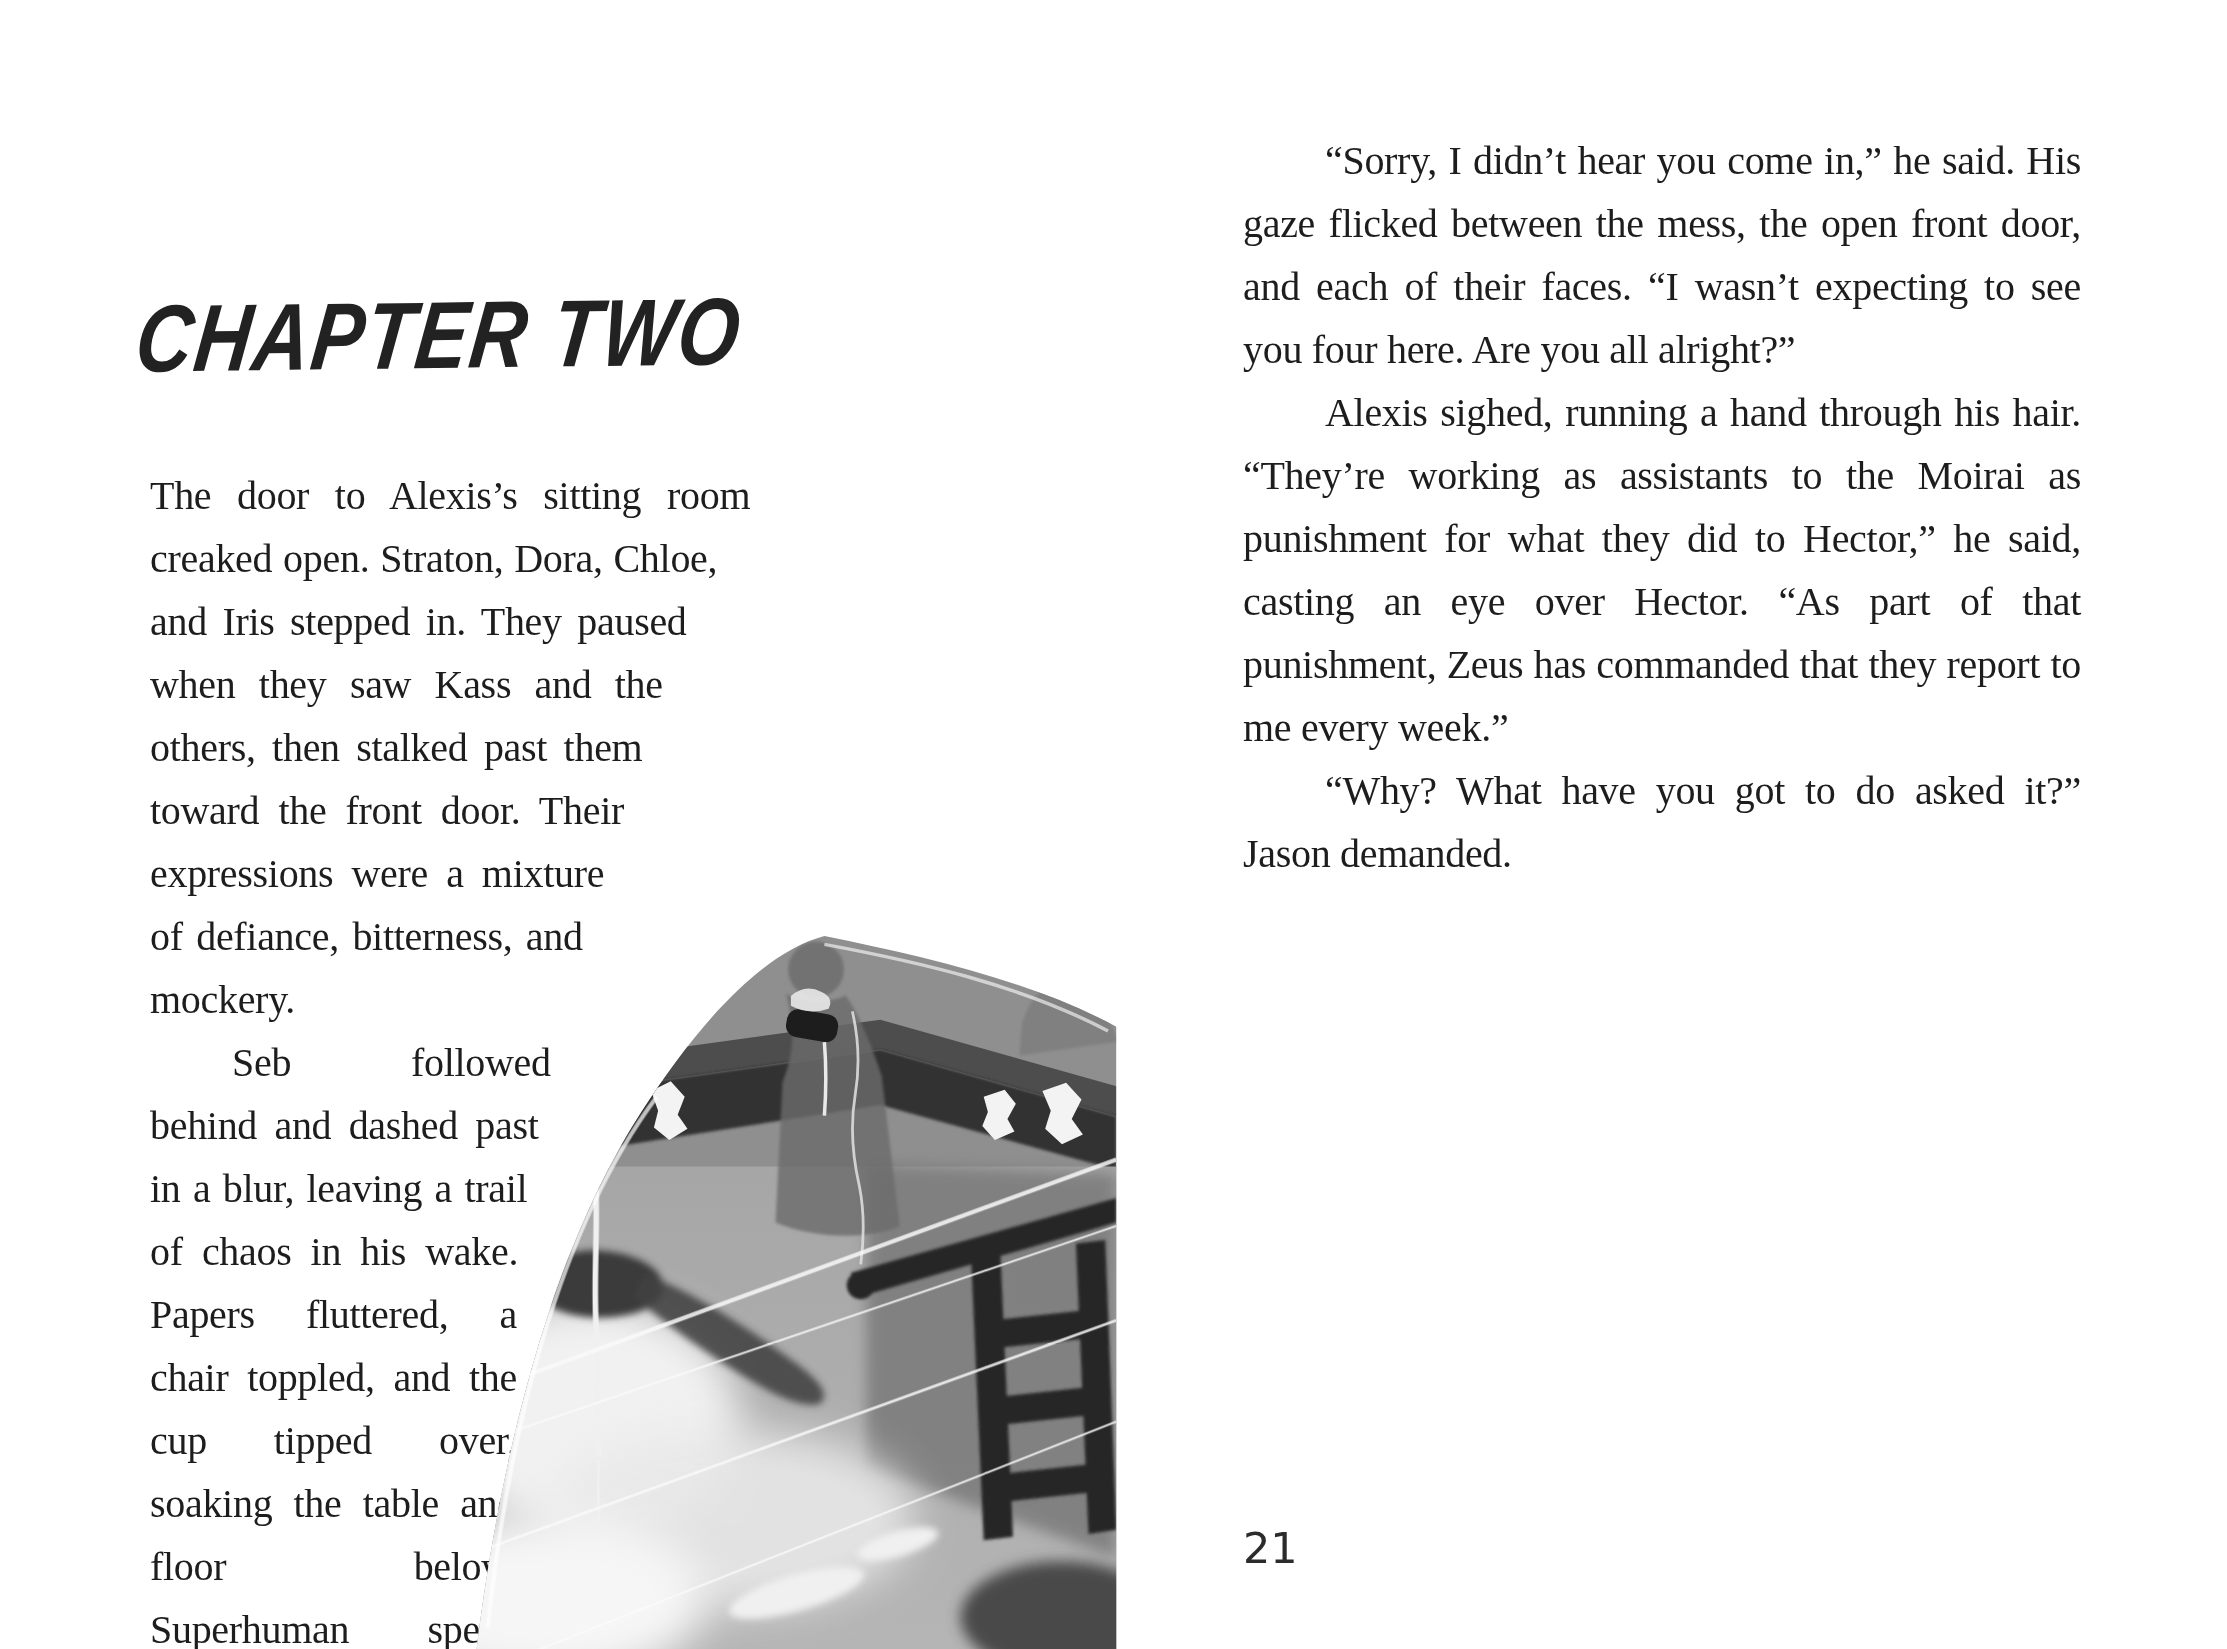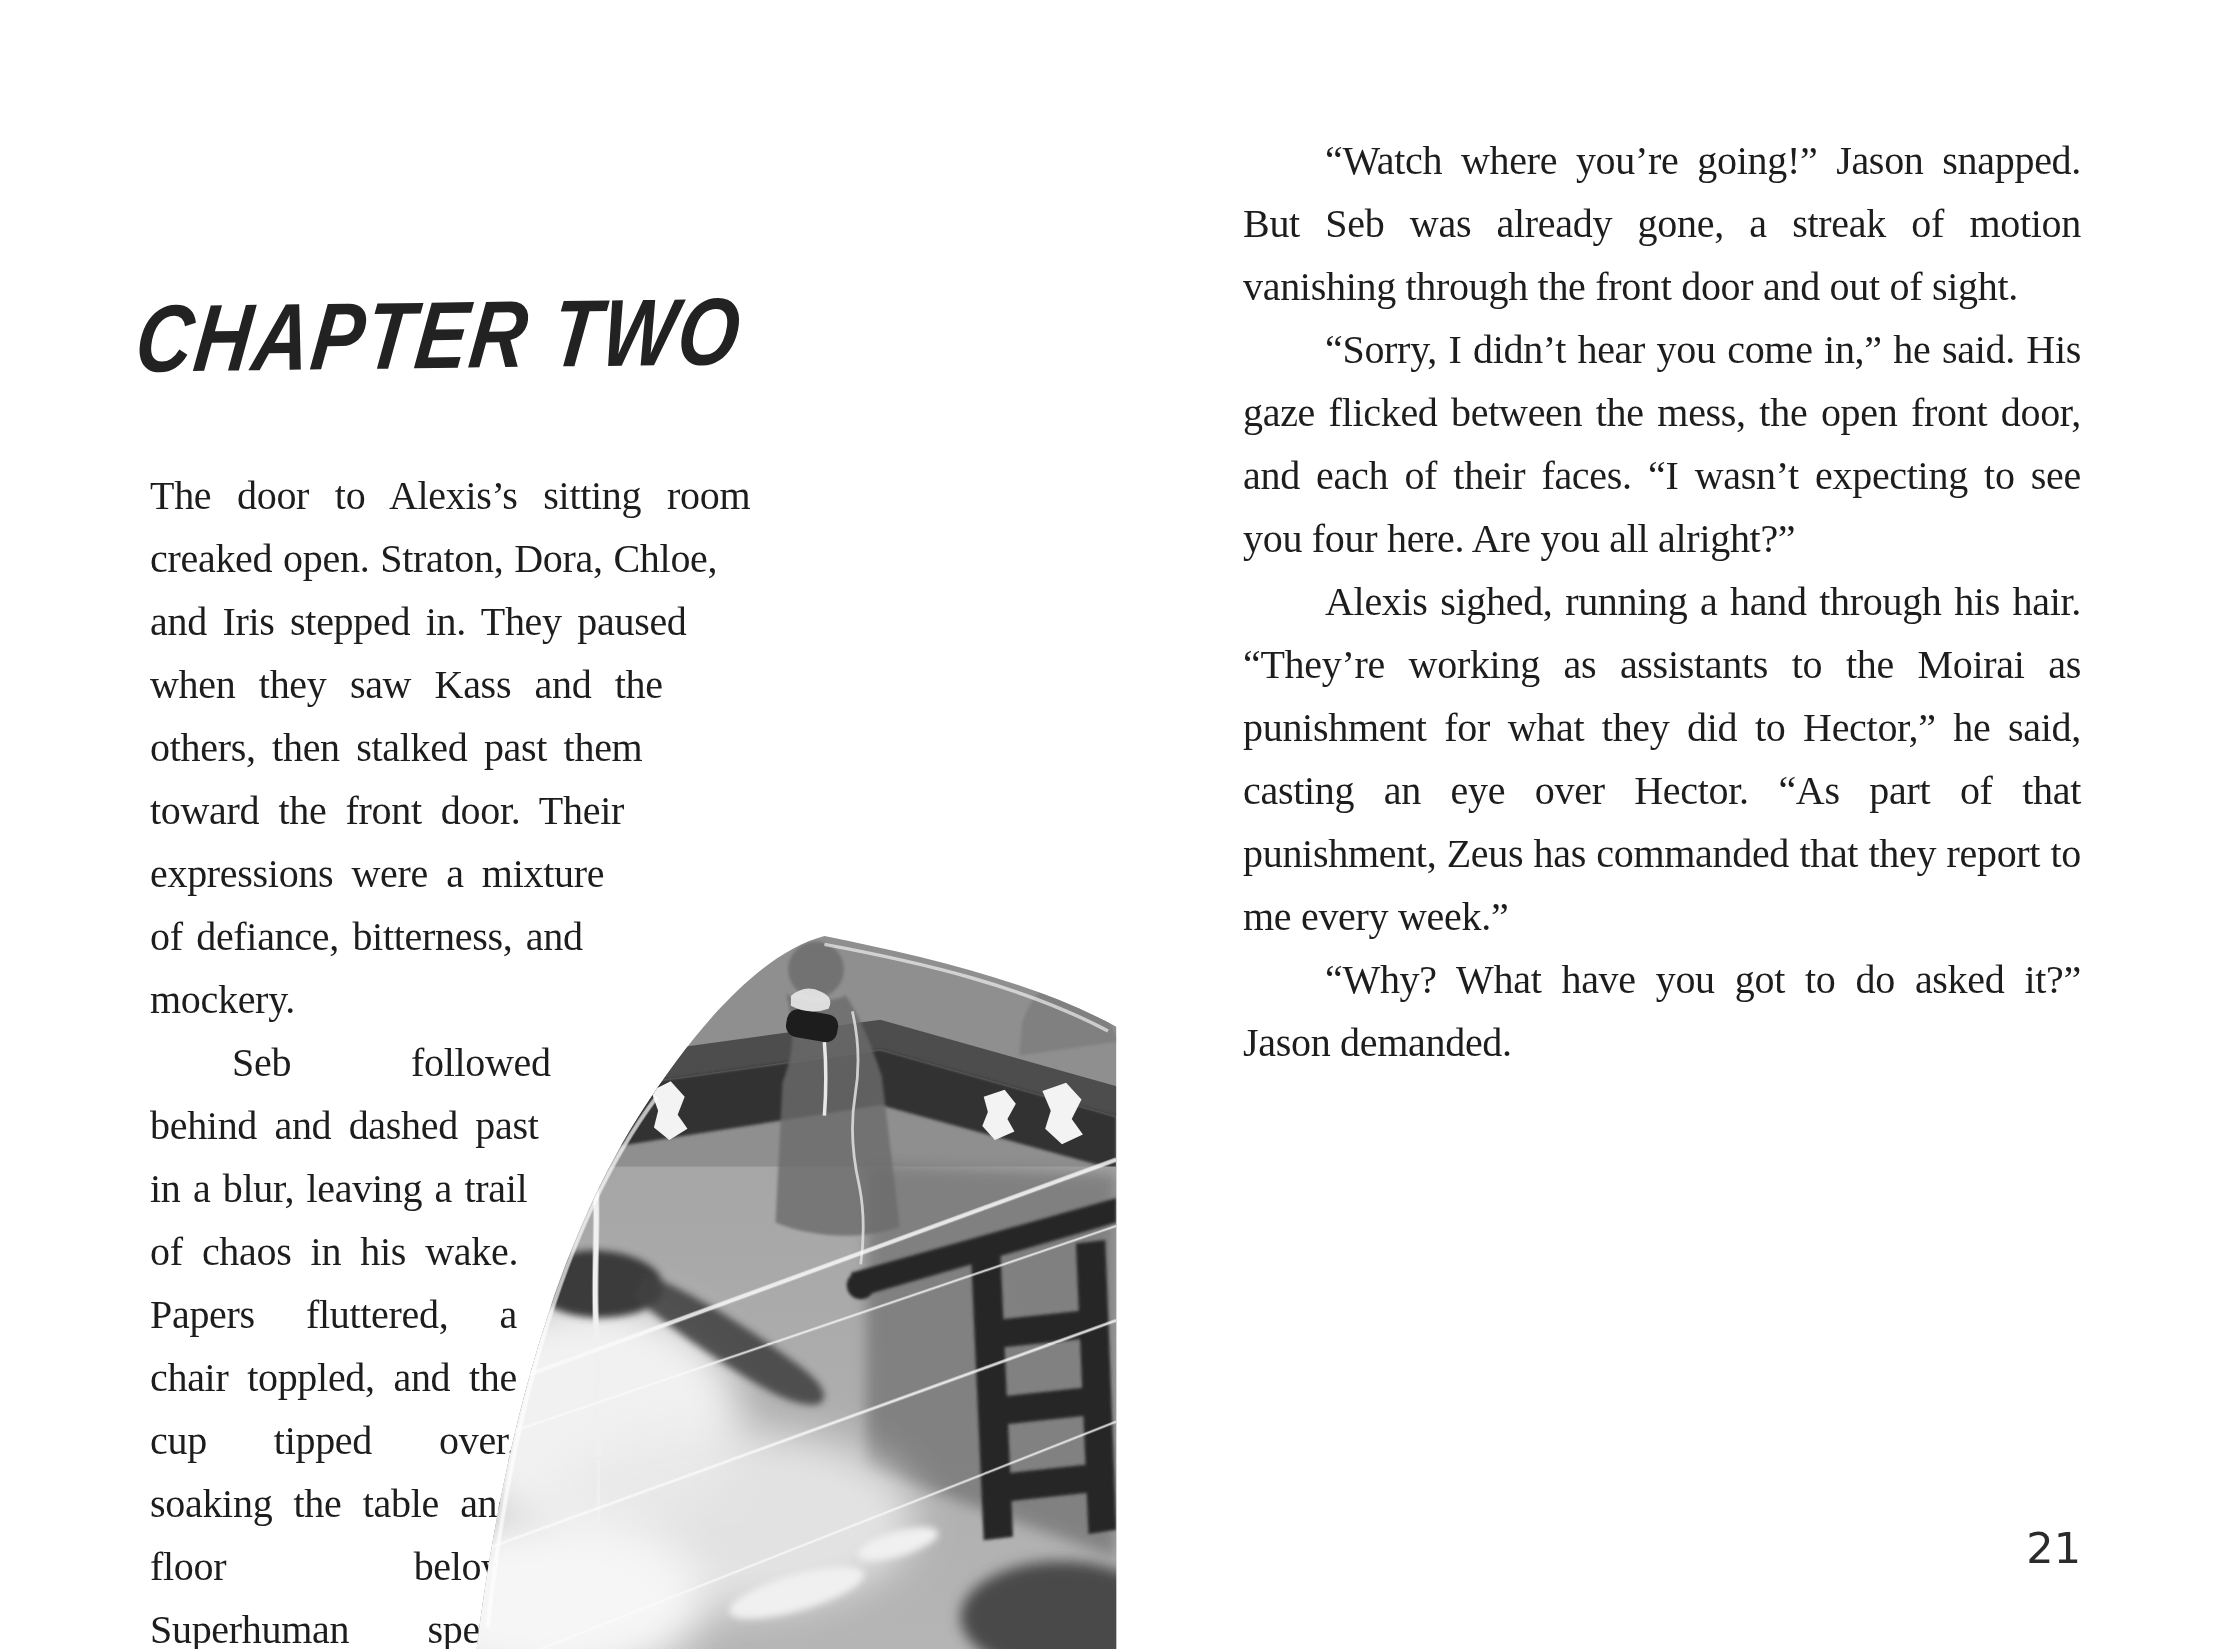--- a/index.html
+++ b/index.html
@@ -32,21 +32,21 @@
     float:right; width:520px; height:712px; margin-top:475px;
     shape-outside: polygon(100% 0%, 56% 0%, 48% 5%, 43% 9%, 38% 13.5%, 33% 18%,
       27% 26%, 21% 35%, 14% 44%, 9% 53%, 5% 62%, 2% 71%, 0% 85%, 0% 100%, 100% 100%);
     shape-margin:12.6px;
   }
   .illustration {
     position:absolute; left:433px; top:929px; width:685px; height:721px;
   }
   .page-number {
     position:absolute; left:1243px; top:1523px; width:838px;
-    text-align:right; font-family:"DejaVu Sans", sans-serif;
+    text-align:left; font-family:"DejaVu Sans", sans-serif;
     font-size:43px; color:#2b2b2b;
   }
 </style>
 </head>
 <body>
 
 <h1 class="chapter-heading">CHAPTER TWO</h1>
 
 <div class="left-text">
   <div class="illu-float"></div>
@@ -161,20 +161,19 @@
     </g>
 
     <g stroke="#ffffff" fill="none">
       <path d="M78,1000 C108,720 178,430 320,240" stroke-width="6" opacity="0.7"></path>
       <path d="M560,22 C700,48 845,82 966,146" stroke-width="5" opacity="0.6"></path>
     </g>
   </g>
 </svg>
 
 <div class="right-text">
-  <p class="body-para indent">“Watch where you’re going!” Jason snapped. But Seb was already gone, a streak of motion vanishing through the front door and out of sight.</p>
   <p class="body-para indent">“Sorry, I didn’t hear you come in,” he said. His gaze flicked between the mess, the open front door, and each of their faces. “I wasn’t expecting to see you four here. Are you all alright?”</p>
   <p class="body-para indent">Alexis sighed, running a hand through his hair. “They’re working as assistants to the Moirai as punishment for what they did to Hector,” he said, casting an eye over Hector. “As part of that punishment, Zeus has commanded that they report to me every week.”</p>
   <p class="body-para indent">“Why? What have you got to do asked it?” Jason demanded.</p>
 </div>
 
 <div class="page-number">21</div>
 
 
 </body></html>

